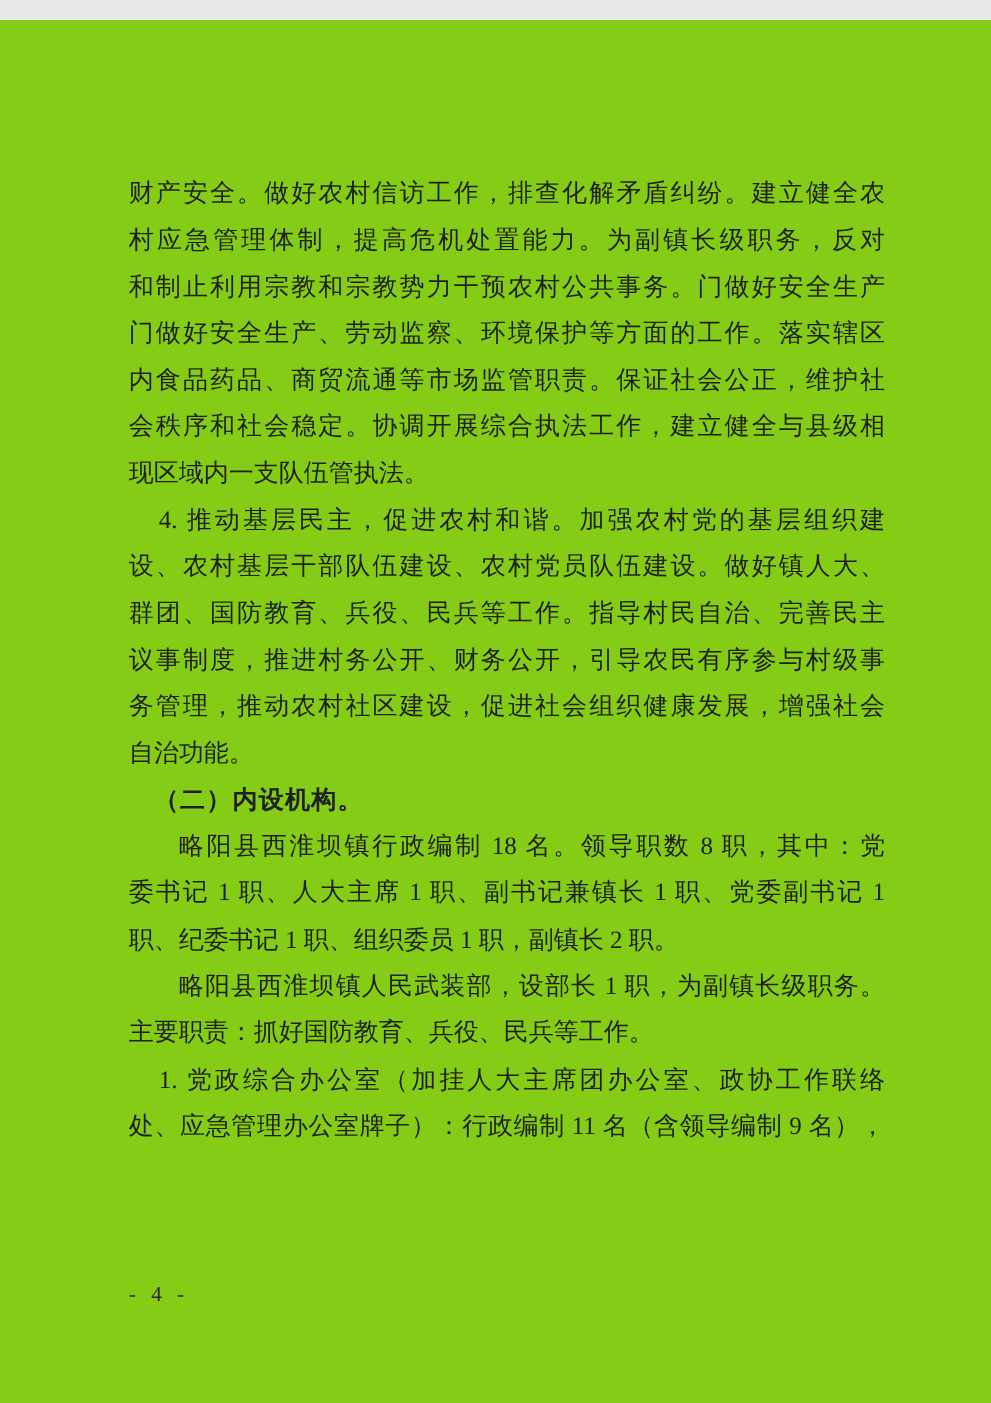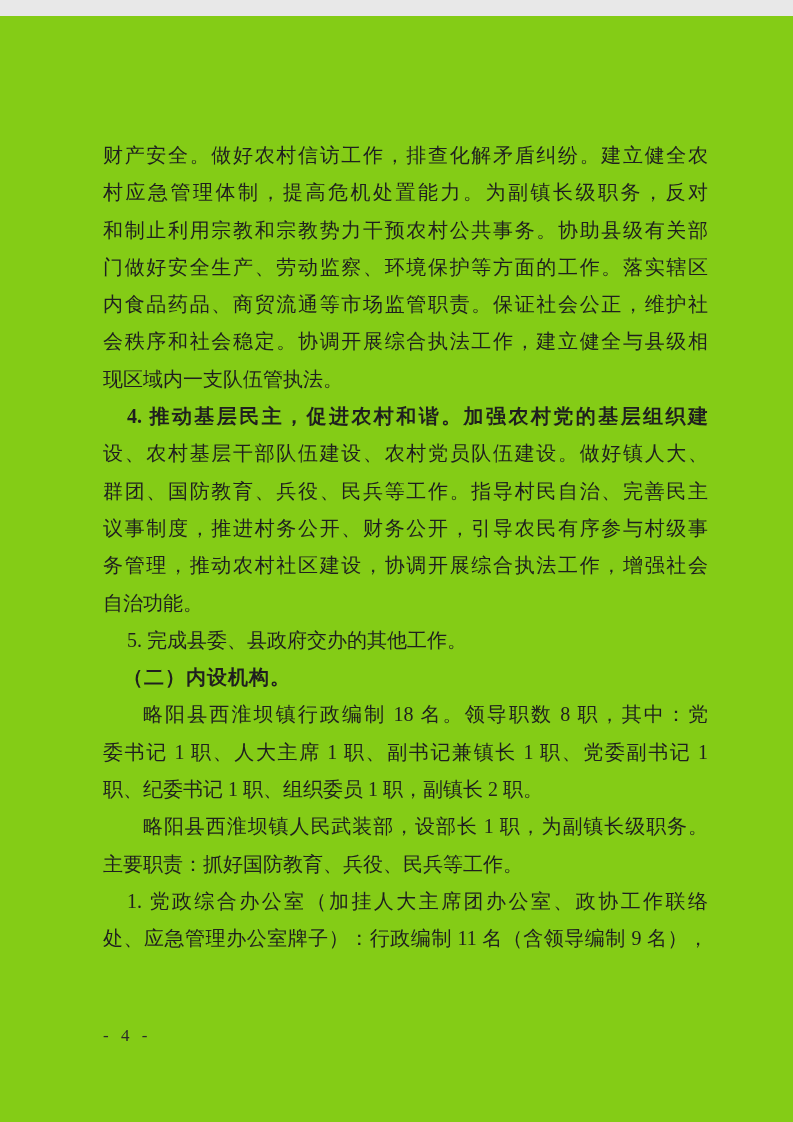--- a/index.html
+++ b/index.html
@@ -51,32 +51,31 @@
     font-family: "Liberation Serif", "DejaVu Serif", serif;
   }
 </style>
 </head>
 <body>
 
 <div class="page">
   <div class="content" id="doc-content">
       <div class="line">财产安全。做好农村信访工作，排查化解矛盾纠纷。建立健全农</div>
       <div class="line">村应急管理体制，提高危机处置能力。为副镇长级职务，反对</div>
-      <div class="line">和制止利用宗教和宗教势力干预农村公共事务。协助县级有关部</div>
+      <div class="line">和制止利用宗教和宗教势力干预农村公共事务。门做好安全生产</div>
       <div class="line">门做好安全生产、劳动监察、环境保护等方面的工作。落实辖区</div>
       <div class="line">内食品药品、商贸流通等市场监管职责。保证社会公正，维护社</div>
       <div class="line">会秩序和社会稳定。协调开展综合执法工作，建立健全与县级相</div>
       <div class="line no-justify">现区域内一支队伍管执法。</div>
-      <div class="line" style="text-indent: 24px; font-weight: bold;">4. 推动基层民主，促进农村和谐。加强农村党的基层组织建</div>
+      <div class="line" style="text-indent: 24px;">4. 推动基层民主，促进农村和谐。加强农村党的基层组织建</div>
       <div class="line">设、农村基层干部队伍建设、农村党员队伍建设。做好镇人大、</div>
       <div class="line">群团、国防教育、兵役、民兵等工作。指导村民自治、完善民主</div>
       <div class="line">议事制度，推进村务公开、财务公开，引导农民有序参与村级事</div>
-      <div class="line">务管理，推动农村社区建设，协调开展综合执法工作，增强社会</div>
+      <div class="line">务管理，推动农村社区建设，促进社会组织健康发展，增强社会</div>
       <div class="line no-justify">自治功能。</div>
-      <div class="line no-justify" style="text-indent: 24px;">5. 完成县委、县政府交办的其他工作。</div>
       <div class="line bold no-justify" style="text-indent: 20px;">（二）内设机构。</div>
       <div class="line" style="text-indent: 40px;">略阳县西淮坝镇行政编制 18 名。领导职数 8 职，其中：党</div>
       <div class="line">委书记 1 职、人大主席 1 职、副书记兼镇长 1 职、党委副书记 1</div>
       <div class="line no-justify">职、纪委书记 1 职、组织委员 1 职，副镇长 2 职。</div>
       <div class="line" style="text-indent: 40px;">略阳县西淮坝镇人民武装部，设部长 1 职，为副镇长级职务。</div>
       <div class="line no-justify">主要职责：抓好国防教育、兵役、民兵等工作。</div>
       <div class="line" style="text-indent: 24px;">1. 党政综合办公室（加挂人大主席团办公室、政协工作联络</div>
       <div class="line">处、应急管理办公室牌子）：行政编制 11 名（含领导编制 9 名），</div>
     </div>
   <div class="footer">- 4 -</div>

